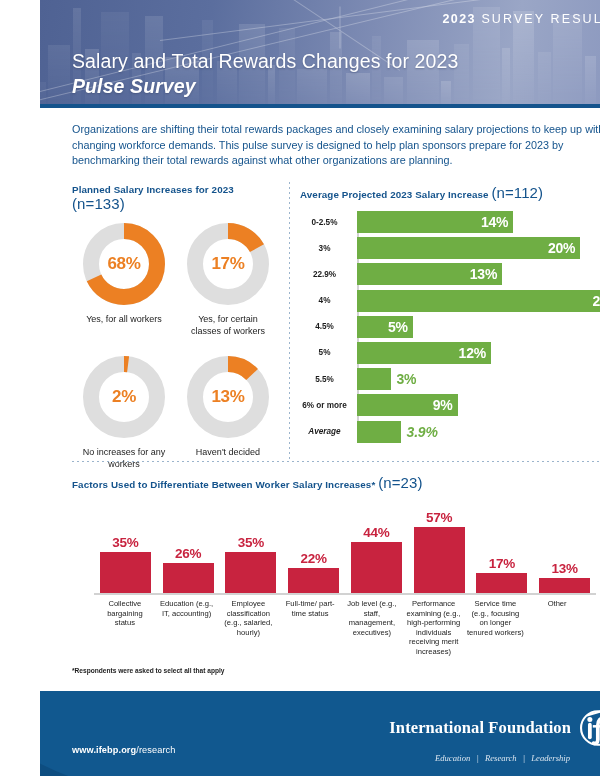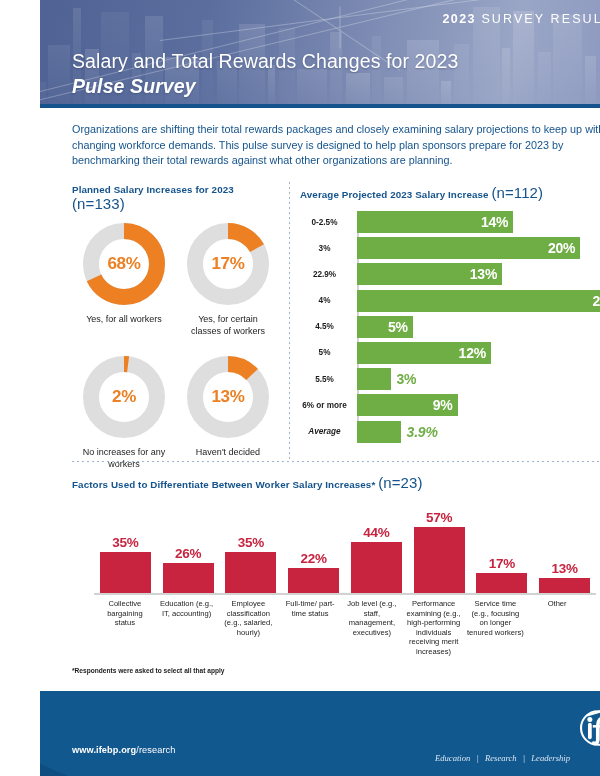--- a/index.html
+++ b/index.html
@@ -398,20 +398,21 @@
   </div>
 
   <div class="footer">
     <div class="footer-swoosh"></div>
     <div class="footer-url">
       <b>www.ifebp.org</b><span>/research</span>
     </div>
     <div class="logo">
       <div class="logo-row">
         <div class="logo-txt">
+          <div class="logo-l1">International Foundation</div>
         </div>
         <div class="logo-mark">
           <svg viewBox="0 0 100 100" width="42" height="42" aria-hidden="true">
             <circle cx="52" cy="50" r="40" fill="none" stroke="#ffffff" stroke-width="5"></circle>
             <path d="M26 20 L74 6" stroke="#ffffff" stroke-width="5" fill="none"></path>
             <circle cx="33" cy="30" r="6" fill="#ffffff"></circle>
             <path d="M33 42 L33 72" stroke="#ffffff" stroke-width="9" fill="none" stroke-linecap="round"></path>
             <path d="M68 28 C58 26 52 32 52 44 L52 78 C52 86 46 88 42 86" stroke="#ffffff" stroke-width="9" fill="none" stroke-linecap="round"></path>
             <path d="M40 46 L72 46" stroke="#ffffff" stroke-width="6" fill="none"></path>
           </svg>

